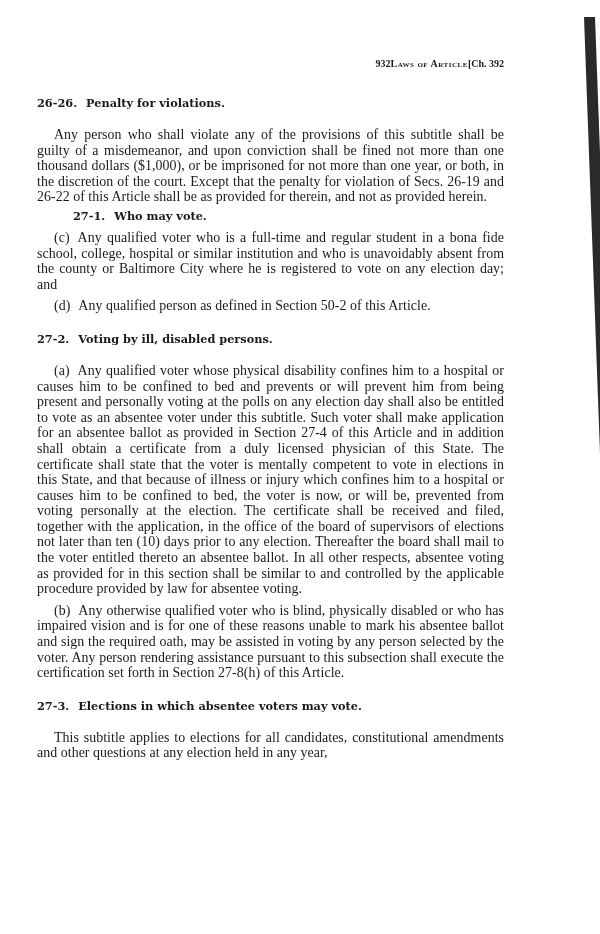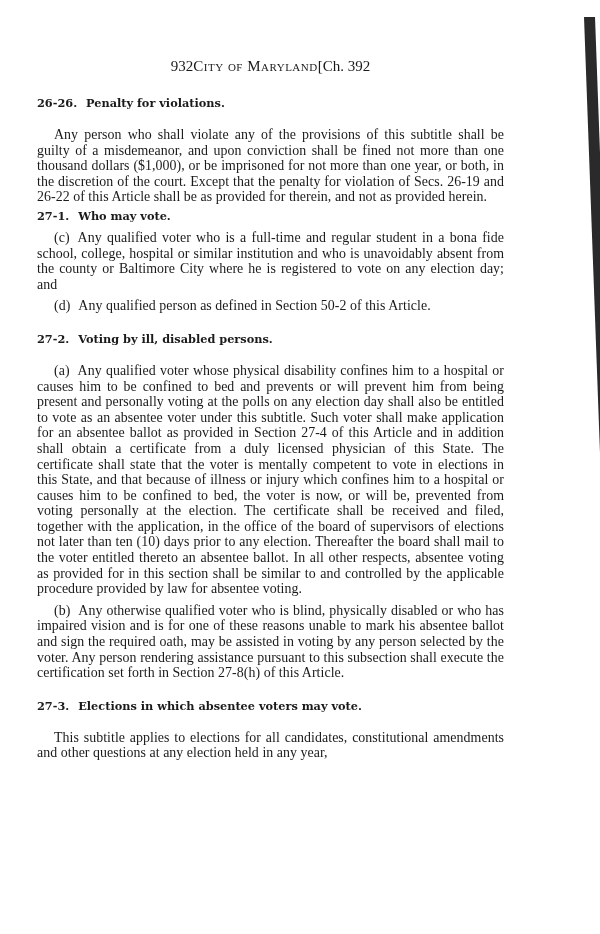--- a/index.html
+++ b/index.html
@@ -6,50 +6,50 @@
     body {
       width: 600px; height: 934px; background: #ffffff; position: relative; overflow: hidden;
       font-family: "DejaVu Serif", "Liberation Serif", serif; color: #1a1a1a;
     }
     .edge-bar {
       position: absolute; top: 17px; width: 11px; height: 930px; background: #2a2a2a;
       left: 584px; transform-origin: top left; transform: skewX(2.1deg);
     }
     .page { position: absolute; left: 37px; top: 58px; width: 467px; }
     .running-head {
-      display: flex; justify-content: center; align-items: baseline;
-      font-family: "Liberation Serif", serif; font-size: 15px; height: 20px;
+      display: flex; justify-content: flex-end; align-items: baseline;
+      font-family: "Liberation Serif", serif; font-size: 10px; height: 20px; font-weight: bold;
     }
     .running-head .center { font-variant: small-caps; letter-spacing: 0.5px; }
     .sec-title {
       font-family: "DejaVu Serif", serif; font-weight: bold; font-size: 11.3px;
       margin-top: 18px; line-height: 15px;
     }
     .sec-title .num { margin-right: 9px; }
     p {
       margin: 16px 0 0 0; font-family: "Liberation Serif", serif; font-size: 13.9px;
       line-height: 15.6px; text-align: justify; text-indent: 17px; letter-spacing: 0.05px;
     }
     p.sub { margin-top: 6px; }
     p .lbl { margin-right: 8px; }
     .heading-center {
       text-align: center; font-family: "Liberation Serif", serif; font-weight: bold;
       font-size: 14px; margin-top: 16px; line-height: 16px; letter-spacing: 0.3px;
     }
-    .sec-title.after-center { margin-top: 4px; }
+    .sec-title.after-center { margin-top: 4px; margin-left: 36px; }
   </style>
 </head>
 <body>
 
 <div class="edge-bar"></div>
 
 <div class="page">
   <div class="running-head">
     <span>932</span>
-    <span class="center">City of Maryland</span>
+    <span class="center">Laws of Article</span>
     <span>[Ch. 392</span>
   </div>
 
   <div class="sec-title">
     <span class="num">26-26.</span><span>Penalty for violations.</span>
   </div>
   <p>Any person who shall violate any of the provisions of this subtitle shall be guilty of a misdemeanor, and upon conviction shall be fined not more than one thousand dollars ($1,000), or be imprisoned for not more than one year, or both, in the discretion of the court. Except that the penalty for violation of Secs. 26-19 and 26-22 of this Article shall be as provided for therein, and not as provided herein.</p>
 
   <div class="sec-title after-center">
     <span class="num">27-1.</span><span>Who may vote.</span>

